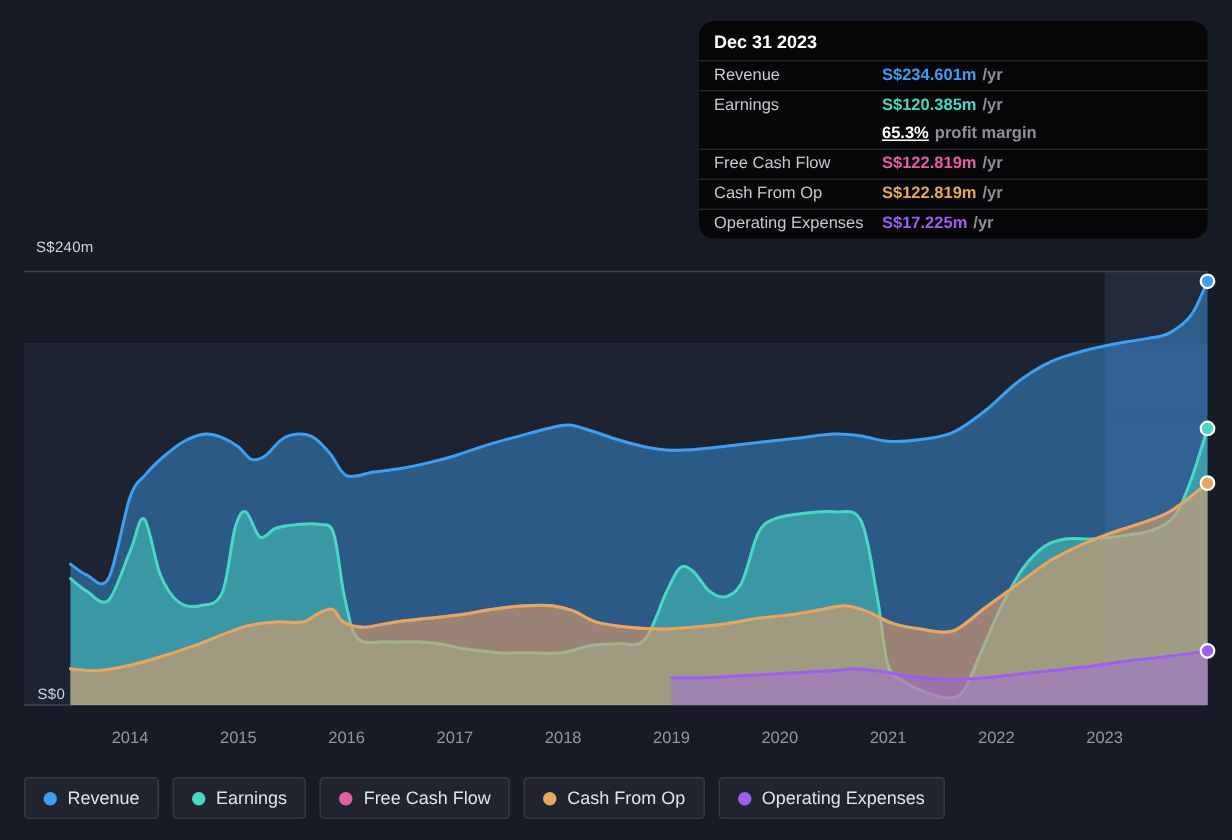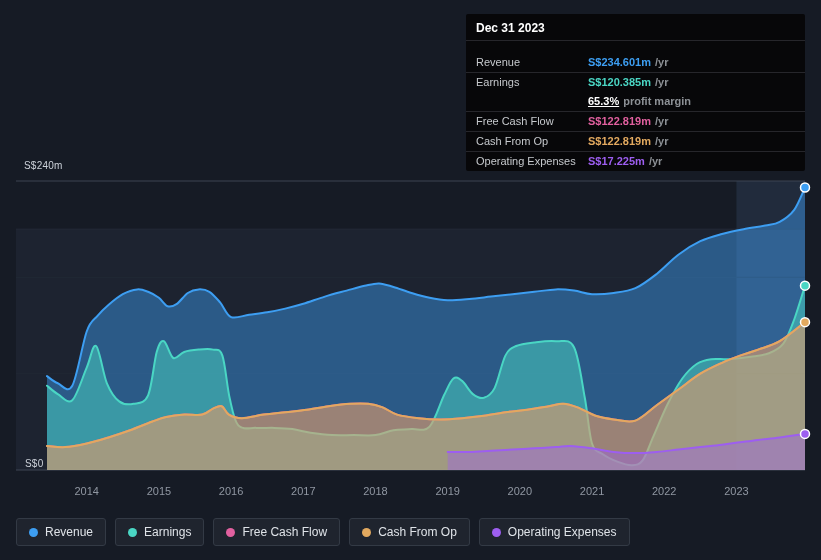--- a/index.html
+++ b/index.html
@@ -2,21 +2,21 @@
 <html><head>
 <meta charset="utf-8">
 <style>
   *{margin:0;padding:0;box-sizing:border-box}
   html,body{width:821px;height:560px;overflow:hidden}
   body{background:#161b25;font-family:"Liberation Sans",sans-serif;position:relative}
   #chart-svg{position:absolute;left:0;top:0}
   .y-label{position:absolute;color:#cdd2da;font-size:10px;letter-spacing:.2px}
   #y-top{left:24px;top:160px}
   #y-bottom{left:25px;top:458px}
-  #tooltip{position:absolute;left:466px;top:14px;width:339px;background:#070709;border-radius:2px;z-index:5}
+  #tooltip{position:absolute;left:466px;top:14px;width:339px;background:#070709;border-radius:10px;z-index:5}
   .tt-header{padding:7px 10px 5px;color:#ffffff;font-weight:bold;font-size:12px}
   .tt-row{display:flex;align-items:baseline;padding:3px 10px;font-size:11px;line-height:13px}
   .tt-row.divider{border-top:1px solid #26262b}
   .tt-label{flex:0 0 112px;color:#c6c9cd}
   .tt-value{font-weight:bold}
   .tt-suffix{color:#8d9196;font-weight:bold;margin-left:4px}
   #legend{position:absolute;left:16px;top:518px;display:flex;gap:9px;z-index:4}
   .legend-item{display:flex;align-items:center;gap:7px;background:#1f242e;border:1px solid #333a45;border-radius:3px;padding:6px 12px;color:#dfe3e8;font-size:12px;cursor:pointer;white-space:nowrap}
   .legend-dot{width:9px;height:9px;border-radius:50%;flex:0 0 9px}
 </style>
@@ -60,21 +60,21 @@
     </svg>
 
   <div class="y-label" id="y-top">S$240m</div>
   <div class="y-label" id="y-bottom">S$0</div>
 
   <div id="tooltip">
     <div class="tt-header">Dec 31 2023</div>
     <div id="tooltip-rows">
         <div class="tt-row divider">
           <span class="tt-label">Revenue</span>
-          <span class="tt-value" style="color: rgb(61, 158, 242); margin-top: 12px;">S$234.601m</span>
+          <span class="tt-value" style="color: rgb(61, 158, 242);">S$234.601m</span>
           <span class="tt-suffix">/yr</span>
         </div>
         <div class="tt-row divider">
           <span class="tt-label">Earnings</span>
           <span class="tt-value" style="color: rgb(74, 214, 196);">S$120.385m</span>
           <span class="tt-suffix">/yr</span>
         </div>
         <div class="tt-row">
           <span class="tt-label"></span>
           <span class="tt-value" style="color: rgb(255, 255, 255); text-decoration: underline;">65.3%</span>

